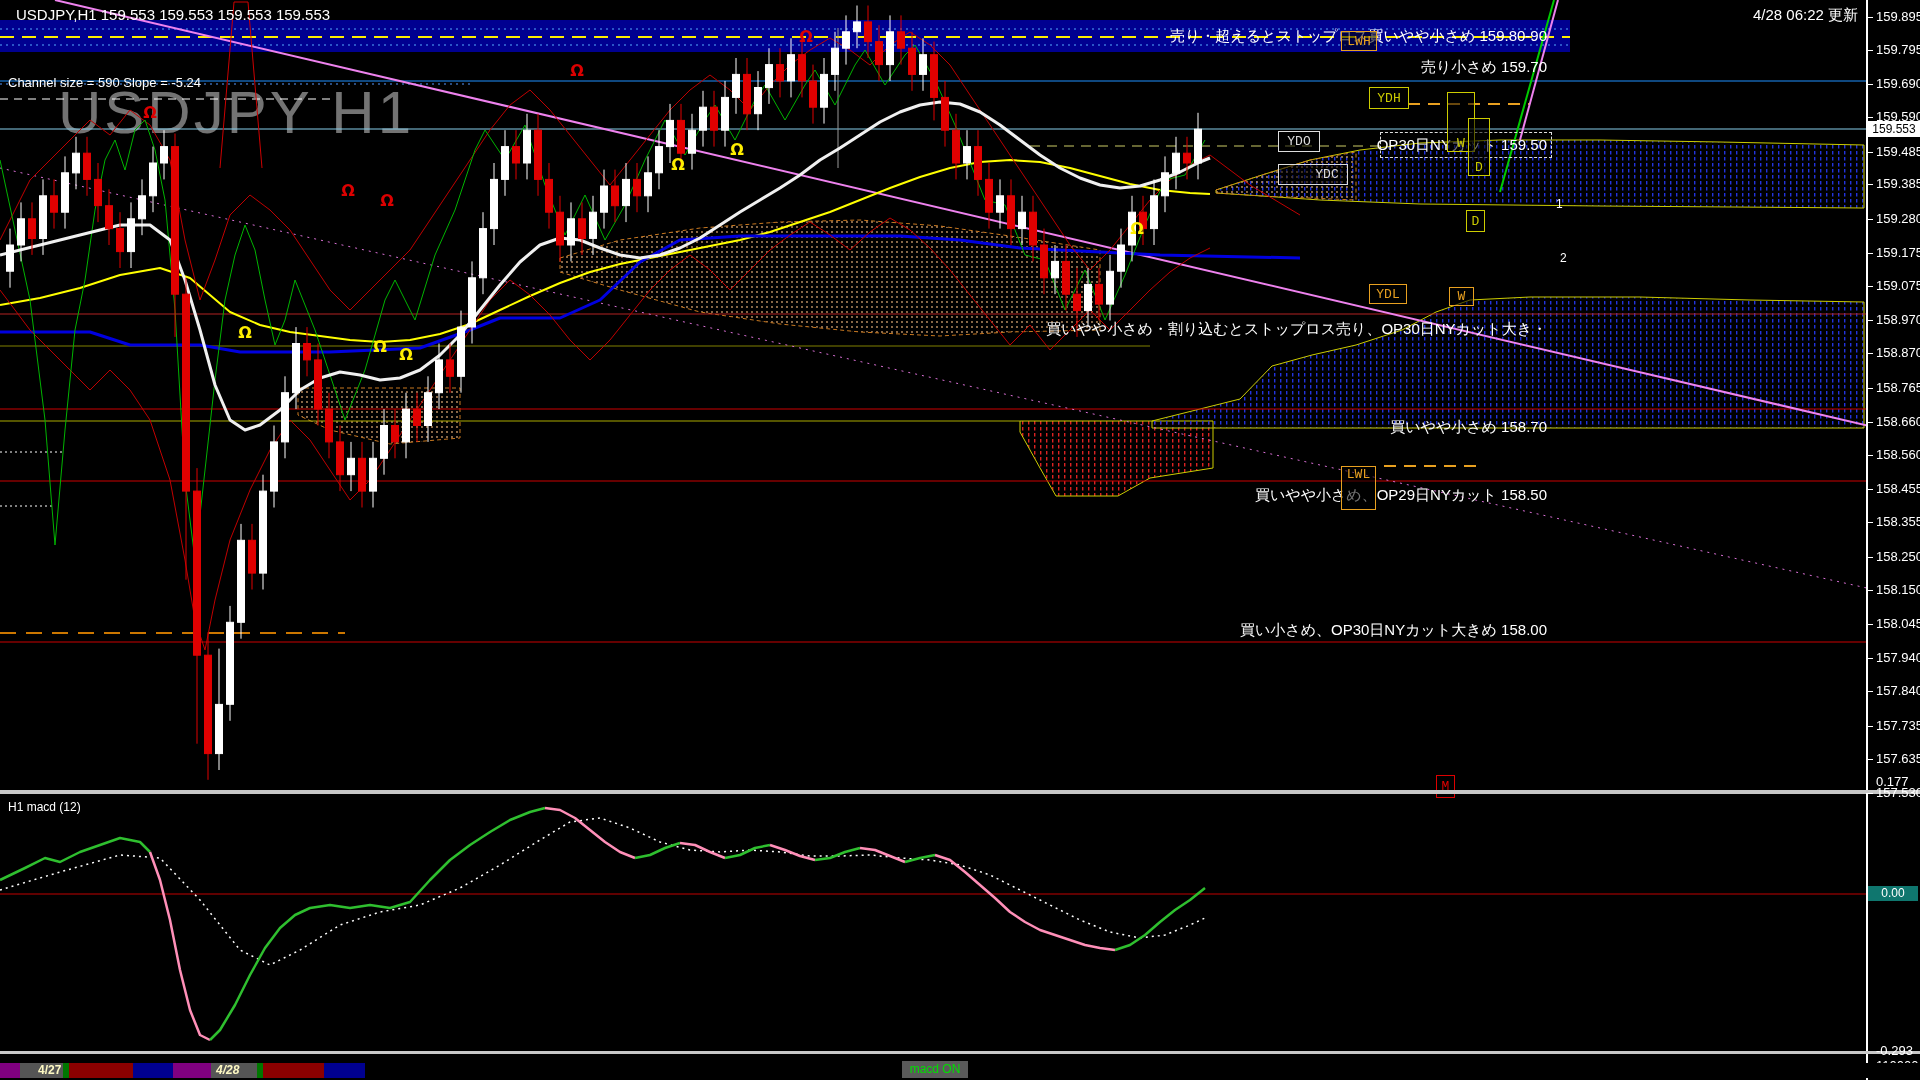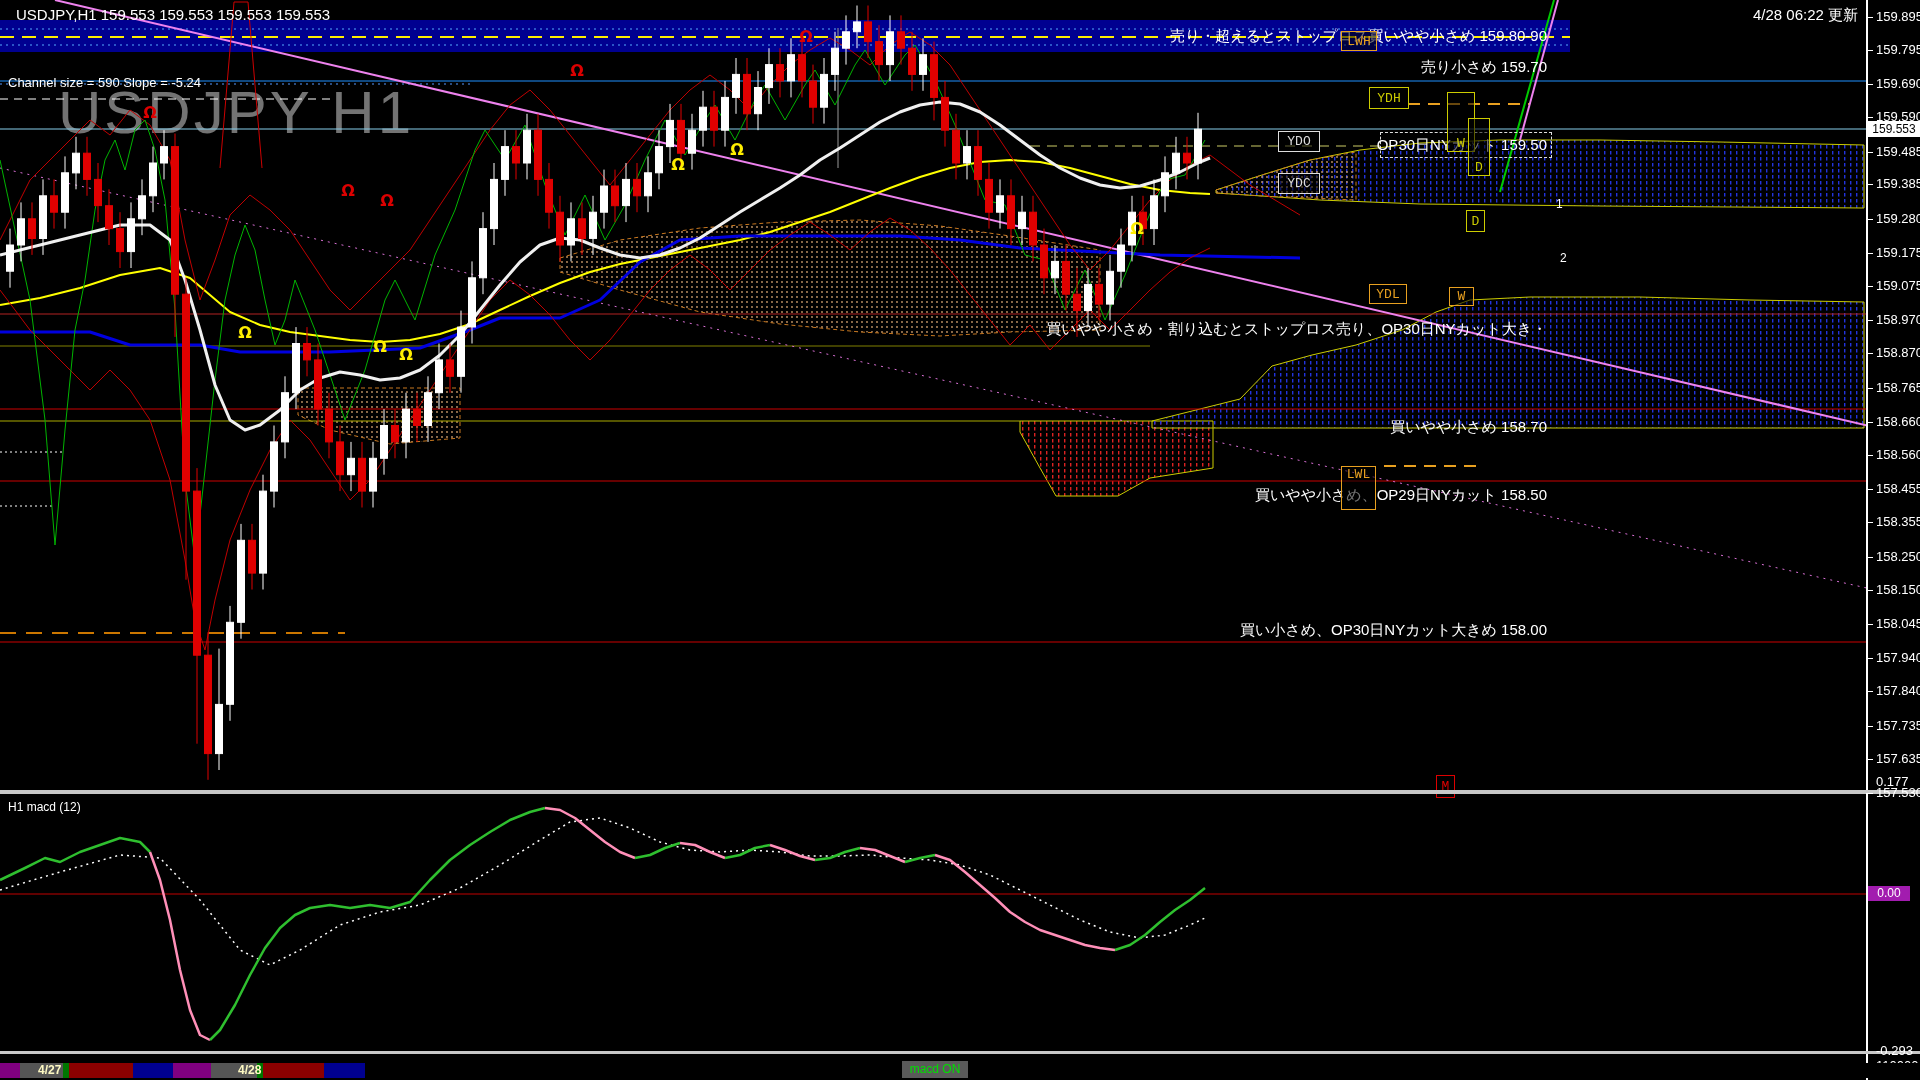--- a/index.html
+++ b/index.html
@@ -17,21 +17,21 @@
   .lblbox{position:absolute;z-index:9;display:flex;align-items:flex-end;justify-content:center;
     font-size:13px;background:rgba(0,0,0,.55);font-family:Liberation Mono, monospace;}
   .digit{position:absolute;color:#fff;font-size:12px;z-index:9;}
   #vsep{left:1866px;top:0;width:2px;height:1080px;background:#fff;z-index:10;}
   #hsep1{left:0;top:790px;width:1920px;height:4px;background:#c8c8c8;z-index:10;}
   #hsep2{left:0;top:1051px;width:1920px;height:3px;background:#c8c8c8;z-index:10;}
   .axlbl{position:absolute;left:1876px;color:#fff;font-size:13px;z-index:11;}
   .axtick{position:absolute;left:1866px;width:7px;height:1px;background:#fff;z-index:11;}
   #curprice{left:1868px;top:121px;width:52px;height:16px;background:#fff;color:#000;
     font-size:12px;text-align:center;line-height:16px;z-index:12;}
-  #macdzero{left:1868px;top:886px;width:42px;height:15px;background:#a21caf;color:#fff;
+  #macdzero{left:1868px;top:886px;width:50px;height:15px;background:#0f766e;color:#fff;
     font-size:12px;text-align:center;line-height:15px;z-index:12;}
   #timeline{left:0;top:1063px;width:1920px;height:15px;z-index:11;display:flex;}
   #timeline .seg{height:15px;}
   .tdate{position:absolute;top:1063px;color:#fef9c3;font-size:12px;font-weight:bold;z-index:12;}
   #macdon{left:902px;top:1061px;width:66px;height:17px;background:#5a5a5a;color:#00e000;
     font-size:12px;text-align:center;line-height:17px;z-index:12;}
   #opbox{position:absolute;right:368px;top:132px;width:170px;height:24px;
     border:1px dashed #ddd;z-index:7;}
 </style>
 </head>
@@ -350,21 +350,21 @@
       <div class="anno" style="top: 418px;">買いやや小さめ 158.70</div>
       <div class="anno" style="top: 486px;">買いやや小さめ、OP29日NYカット 158.50</div>
       <div class="anno" style="top: 621px;">買い小さめ、OP30日NYカット大きめ 158.00</div>
     </div>
 <div id="boxes">
       <div class="lblbox" style="left: 1341px; top: 31px; width: 34px; height: 18px; border: 1px solid rgb(232, 160, 32); color: rgb(232, 160, 32); align-items: center;">LWH</div>
       <div class="lblbox" style="left: 1369px; top: 87px; width: 38px; height: 20px; border: 1px solid rgb(204, 204, 0); color: rgb(204, 204, 0); align-items: center;">YDH</div>
       <div class="lblbox" style="left: 1447px; top: 92px; width: 26px; height: 58px; border: 1px solid rgb(204, 204, 0); color: rgb(204, 204, 0); align-items: flex-end;">W</div>
       <div class="lblbox" style="left: 1468px; top: 118px; width: 20px; height: 56px; border: 1px solid rgb(204, 204, 0); color: rgb(204, 204, 0); align-items: flex-end;">D</div>
       <div class="lblbox" style="left: 1278px; top: 131px; width: 40px; height: 19px; border: 1px solid rgb(221, 221, 221); color: rgb(221, 221, 221); align-items: center;">YDO</div>
-      <div class="lblbox" style="left: 1278px; top: 173px; width: 40px; height: 19px; border: 1px solid rgb(221, 221, 221); color: rgb(221, 221, 221); align-items: center;">YDC</div>
+      <div class="lblbox" style="left: 1278px; top: 164px; width: 40px; height: 19px; border: 1px solid rgb(221, 221, 221); color: rgb(221, 221, 221); align-items: center; padding-left: 28px;">YDC</div>
       <div class="lblbox" style="left: 1466px; top: 210px; width: 17px; height: 20px; border: 1px solid rgb(204, 204, 0); color: rgb(204, 204, 0); align-items: center;">D</div>
       <div class="lblbox" style="left: 1369px; top: 284px; width: 36px; height: 18px; border: 1px solid rgb(232, 160, 32); color: rgb(232, 160, 32); align-items: center;">YDL</div>
       <div class="lblbox" style="left: 1449px; top: 287px; width: 23px; height: 17px; border: 1px solid rgb(232, 160, 32); color: rgb(232, 160, 32); align-items: center;">W</div>
       <div class="lblbox" style="left: 1341px; top: 466px; width: 33px; height: 42px; border: 1px solid rgb(232, 160, 32); color: rgb(232, 160, 32); align-items: flex-start;">LWL</div>
       <div class="lblbox" style="left: 1436px; top: 775px; width: 17px; height: 21px; border: 1px solid rgb(221, 0, 0); color: rgb(221, 0, 0); align-items: center;">M</div>
       <div class="digit" style="left: 1556px; top: 197px;">1</div>
       <div class="digit" style="left: 1560px; top: 251px;">2</div>
     </div>
 <div id="opbox"></div>
 
@@ -437,15 +437,15 @@
       <div class="seg" style="width: 38px; background: rgb(128, 0, 128);"></div>
       <div class="seg" style="width: 46px; background: rgb(85, 85, 85);"></div>
       <div class="seg" style="width: 6px; background: rgb(0, 119, 0);"></div>
       <div class="seg" style="width: 61px; background: rgb(139, 0, 0);"></div>
       <div class="seg" style="width: 41px; background: rgb(0, 0, 144);"></div>
       <div class="seg" style="width: 1555px; background: rgb(0, 0, 0);"></div>
     </div>
 <div class="abs" id="macdon">macd ON</div>
 
 <div class="tdate" style="left: 38px;">4/27</div>
-    <div class="tdate" style="left: 238px;">4/28</div>
+    <div class="tdate" style="left: 216px; font-style: italic;">4/28</div>
 
 </div>
 
 </body></html>

